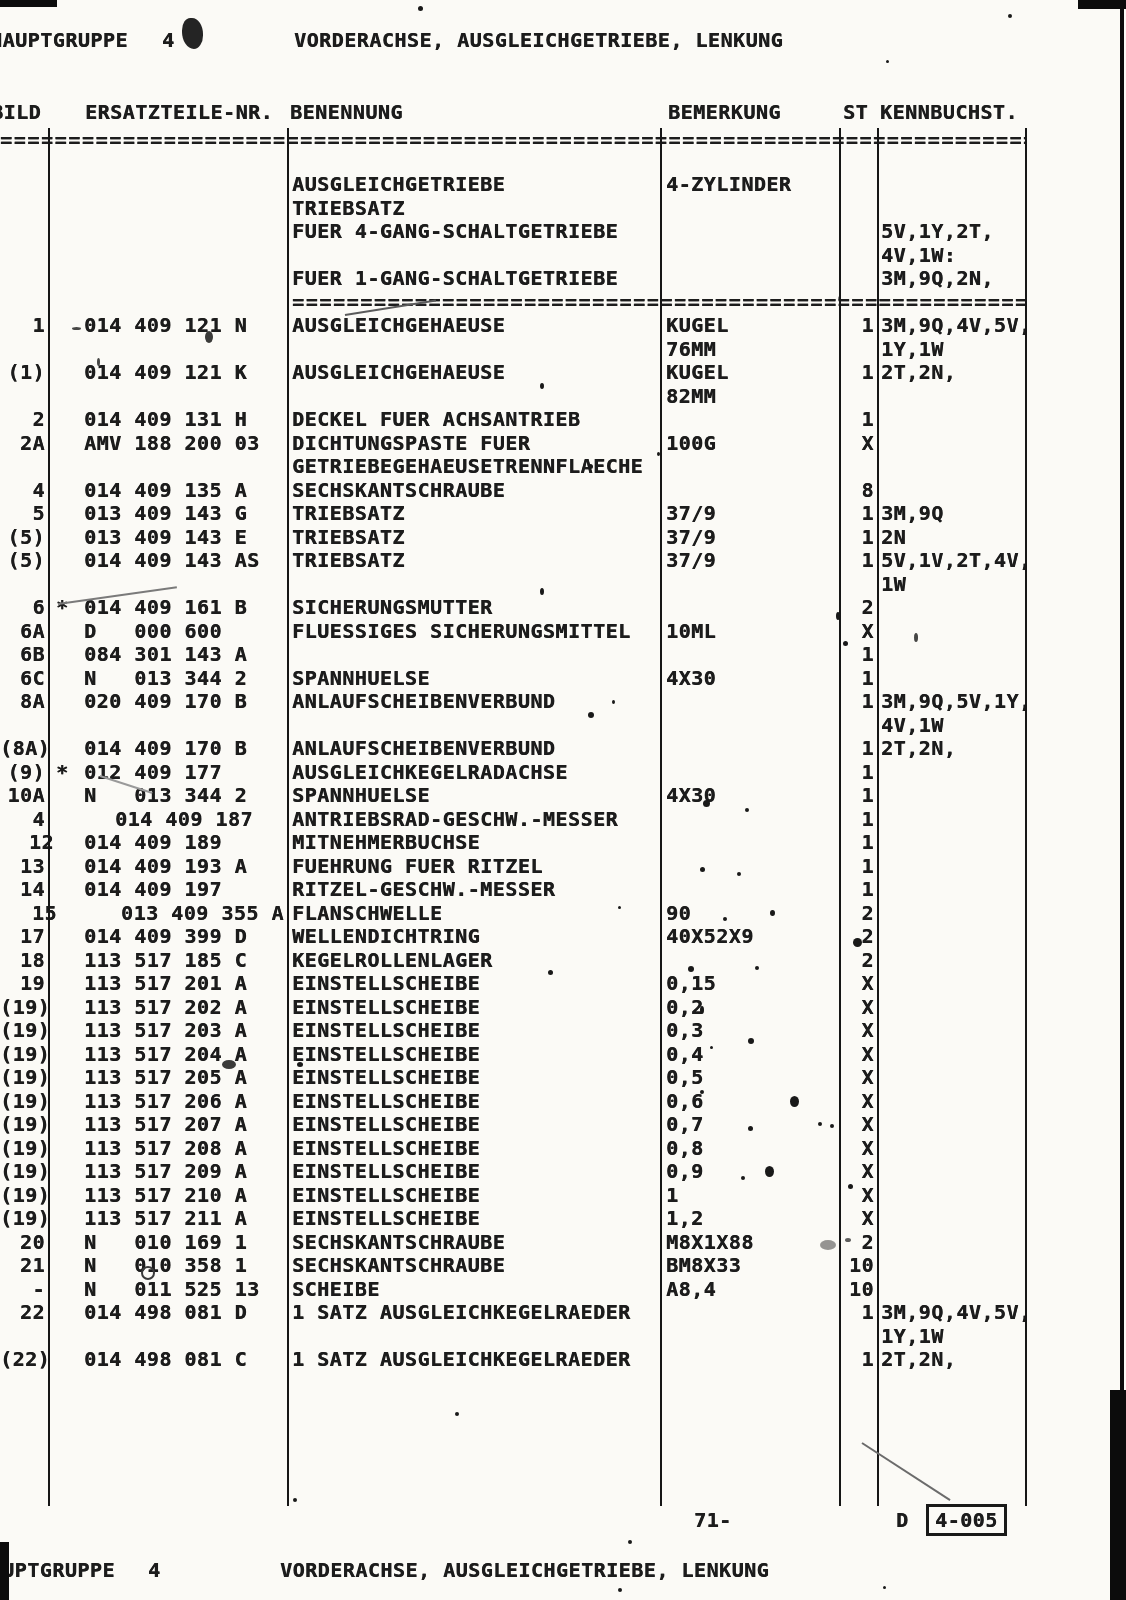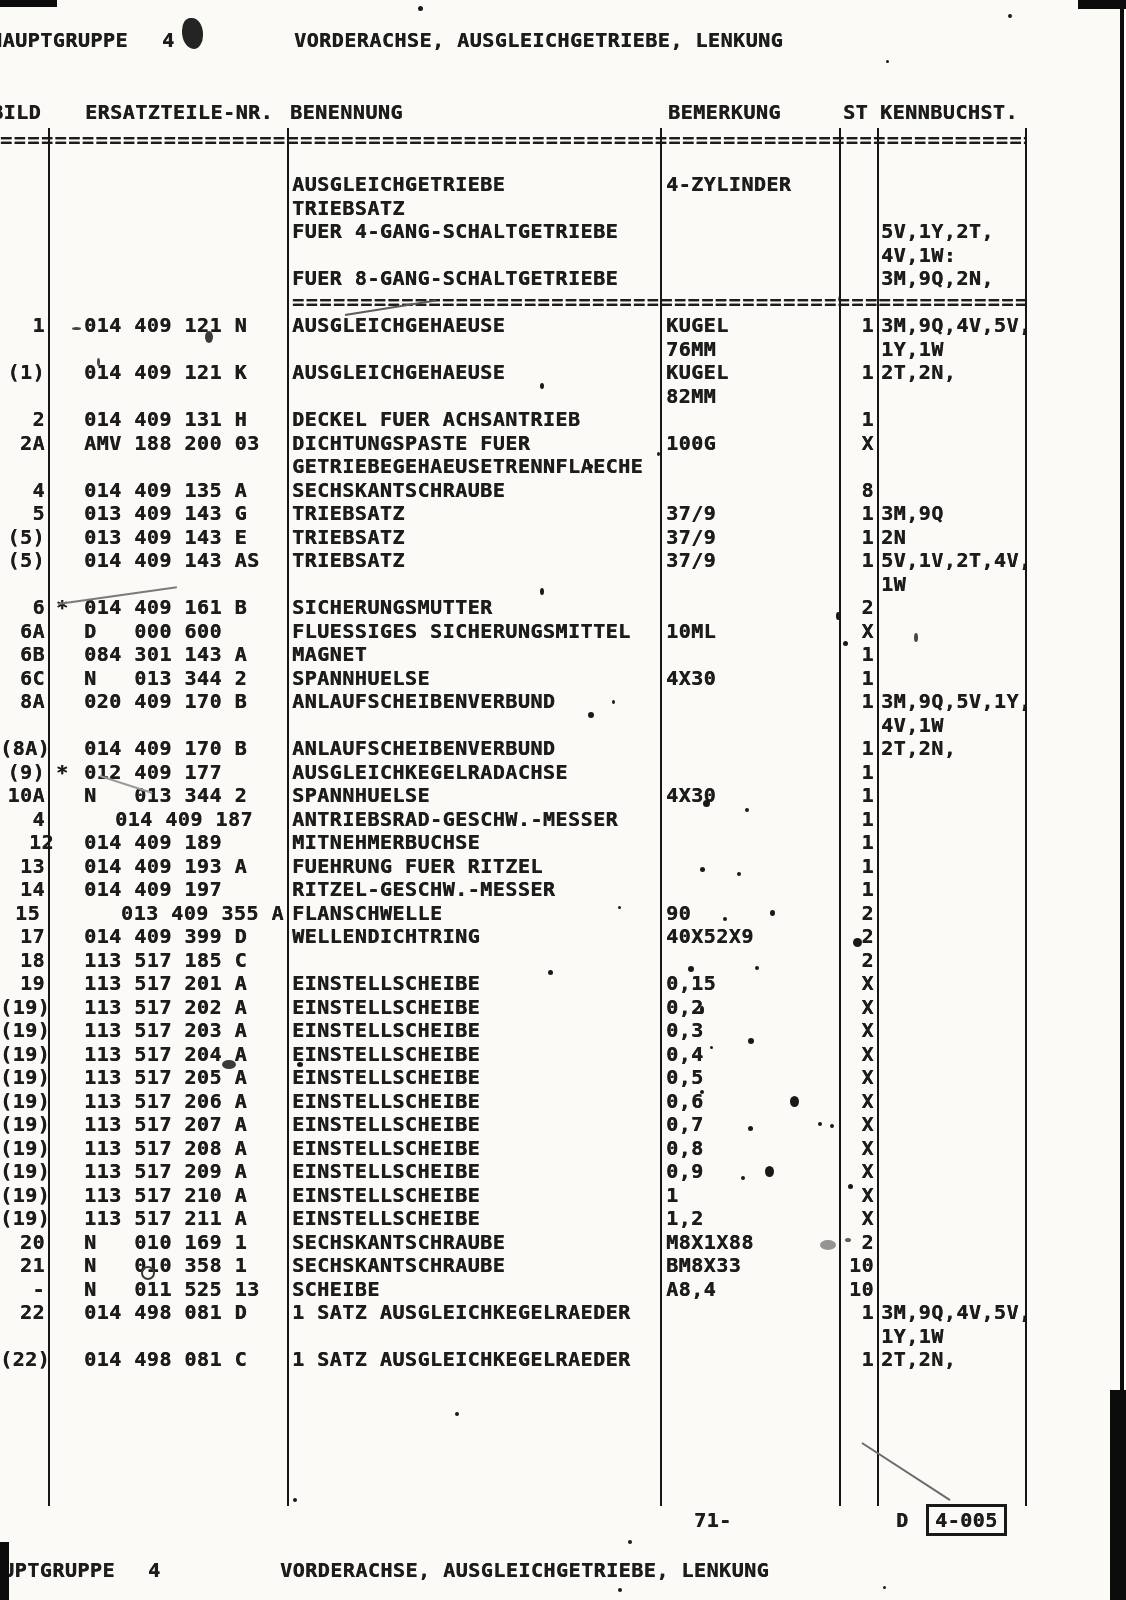--- a/index.html
+++ b/index.html
@@ -85,21 +85,21 @@
           <span class="cell" style="left: 0px; width: 45px; text-align: right;"></span>
           <span class="cell" style="left: 84px; width: 200px; text-align: left;"></span>
           <span class="cell" style="left: 292px; width: 380px; text-align: left;"></span>
           <span class="cell" style="left: 666px; width: 172px; text-align: left;"></span>
           <span class="cell" style="left: 838px; width: 36px; text-align: right;"></span>
           <span class="cell" style="left: 881px; width: 150px; text-align: left;">4V,1W:</span>
         </div>
         <div class="trow" style="top: 266px;">
           <span class="cell" style="left: 0px; width: 45px; text-align: right;"></span>
           <span class="cell" style="left: 84px; width: 200px; text-align: left;"></span>
-          <span class="cell" style="left: 292px; width: 380px; text-align: left;">FUER 8-GANG-SCHALTGETRIEBE</span>
+          <span class="cell" style="left: 292px; width: 380px; text-align: left;">FUER 1-GANG-SCHALTGETRIEBE</span>
           <span class="cell" style="left: 666px; width: 172px; text-align: left;"></span>
           <span class="cell" style="left: 838px; width: 36px; text-align: right;"></span>
           <span class="cell" style="left: 881px; width: 150px; text-align: left;">3M,9Q,2N,</span>
         </div>
         <div class="trow" style="top: 289.5px;">
           <span class="sepfill" style="left: 292px; width: 733px;">========================================================</span>
         </div>
         <div class="trow" style="top: 313px;">
           <span class="cell" style="left: 0px; width: 45px; text-align: right;">1</span>
           <span class="cell" style="left: 84px; width: 200px; text-align: left;">014 409 121 N</span>
@@ -209,21 +209,20 @@
           <span class="cell" style="left: 0px; width: 45px; text-align: right;">6A</span>
           <span class="cell" style="left: 84px; width: 200px; text-align: left;">D   000 600</span>
           <span class="cell" style="left: 292px; width: 380px; text-align: left;">FLUESSIGES SICHERUNGSMITTEL</span>
           <span class="cell" style="left: 666px; width: 172px; text-align: left;">10ML</span>
           <span class="cell" style="left: 838px; width: 36px; text-align: right;">X</span>
           <span class="cell" style="left: 881px; width: 150px; text-align: left;"></span>
         </div>
         <div class="trow" style="top: 642px;">
           <span class="cell" style="left: 0px; width: 45px; text-align: right;">6B</span>
           <span class="cell" style="left: 84px; width: 200px; text-align: left;">084 301 143 A</span>
-          <span class="cell" style="left: 292px; width: 380px; text-align: left;">MAGNET</span>
           <span class="cell" style="left: 666px; width: 172px; text-align: left;"></span>
           <span class="cell" style="left: 838px; width: 36px; text-align: right;">1</span>
           <span class="cell" style="left: 881px; width: 150px; text-align: left;"></span>
         </div>
         <div class="trow" style="top: 665.5px;">
           <span class="cell" style="left: 0px; width: 45px; text-align: right;">6C</span>
           <span class="cell" style="left: 84px; width: 200px; text-align: left;">N   013 344 2</span>
           <span class="cell" style="left: 292px; width: 380px; text-align: left;">SPANNHUELSE</span>
           <span class="cell" style="left: 666px; width: 172px; text-align: left;">4X30</span>
           <span class="cell" style="left: 838px; width: 36px; text-align: right;">1</span>
@@ -296,38 +295,39 @@
         </div>
         <div class="trow" style="top: 877px;">
           <span class="cell" style="left: 0px; width: 45px; text-align: right;">14</span>
           <span class="cell" style="left: 84px; width: 200px; text-align: left;">014 409 197</span>
           <span class="cell" style="left: 292px; width: 380px; text-align: left;">RITZEL-GESCHW.-MESSER</span>
           <span class="cell" style="left: 666px; width: 172px; text-align: left;"></span>
           <span class="cell" style="left: 838px; width: 36px; text-align: right;">1</span>
           <span class="cell" style="left: 881px; width: 150px; text-align: left;"></span>
         </div>
         <div class="trow" style="top: 900.5px;">
-          <span class="cell" style="left: 5px; width: 45px; text-align: center;">15</span>
+          <span class="cell" style="left: 12px; width: 45px; text-align: right;">15</span>
           <span class="cell" style="left: 84px; width: 200px; text-align: right;">013 409 355 A</span>
           <span class="cell" style="left: 292px; width: 380px; text-align: left;">FLANSCHWELLE</span>
           <span class="cell" style="left: 666px; width: 172px; text-align: left;">90</span>
           <span class="cell" style="left: 838px; width: 36px; text-align: right;">2</span>
           <span class="cell" style="left: 881px; width: 150px; text-align: left;"></span>
         </div>
         <div class="trow" style="top: 924px;">
           <span class="cell" style="left: 0px; width: 45px; text-align: right;">17</span>
           <span class="cell" style="left: 84px; width: 200px; text-align: left;">014 409 399 D</span>
           <span class="cell" style="left: 292px; width: 380px; text-align: left;">WELLENDICHTRING</span>
           <span class="cell" style="left: 666px; width: 172px; text-align: left;">40X52X9</span>
           <span class="cell" style="left: 838px; width: 36px; text-align: right;">2</span>
           <span class="cell" style="left: 881px; width: 150px; text-align: left;"></span>
         </div>
         <div class="trow" style="top: 947.5px;">
           <span class="cell" style="left: 0px; width: 45px; text-align: right;">18</span>
           <span class="cell" style="left: 84px; width: 200px; text-align: left;">113 517 185 C</span>
+          <span class="cell" style="left: 292px; width: 380px; text-align: left;">KEGELROLLENLAGER</span>
           <span class="cell" style="left: 666px; width: 172px; text-align: left;"></span>
           <span class="cell" style="left: 838px; width: 36px; text-align: right;">2</span>
           <span class="cell" style="left: 881px; width: 150px; text-align: left;"></span>
         </div>
         <div class="trow" style="top: 971px;">
           <span class="cell" style="left: 0px; width: 45px; text-align: right;">19</span>
           <span class="cell" style="left: 84px; width: 200px; text-align: left;">113 517 201 A</span>
           <span class="cell" style="left: 292px; width: 380px; text-align: left;">EINSTELLSCHEIBE</span>
           <span class="cell" style="left: 666px; width: 172px; text-align: left;">0,15</span>
           <span class="cell" style="left: 838px; width: 36px; text-align: right;">X</span>

